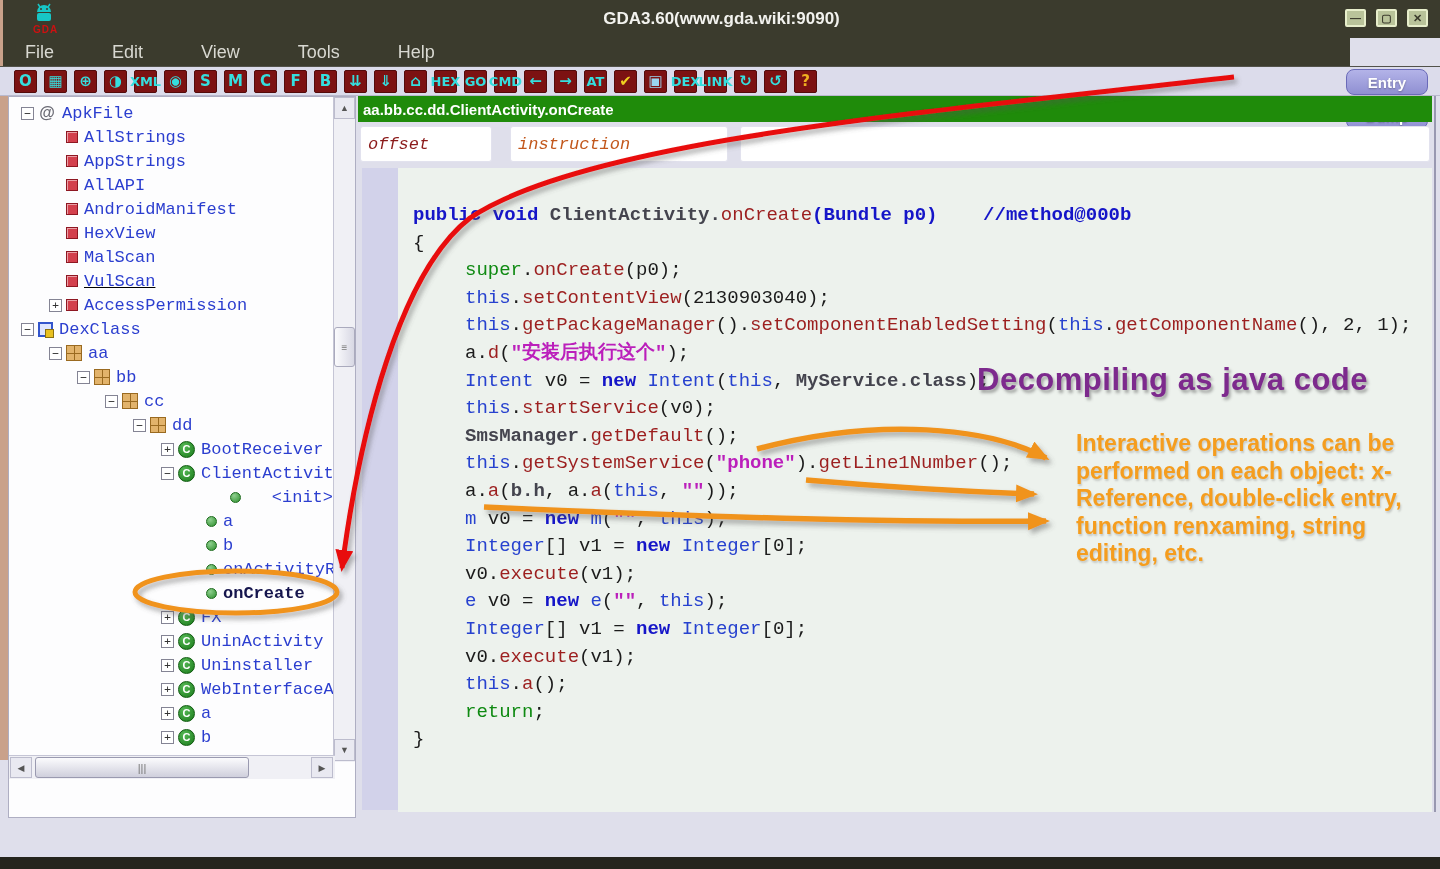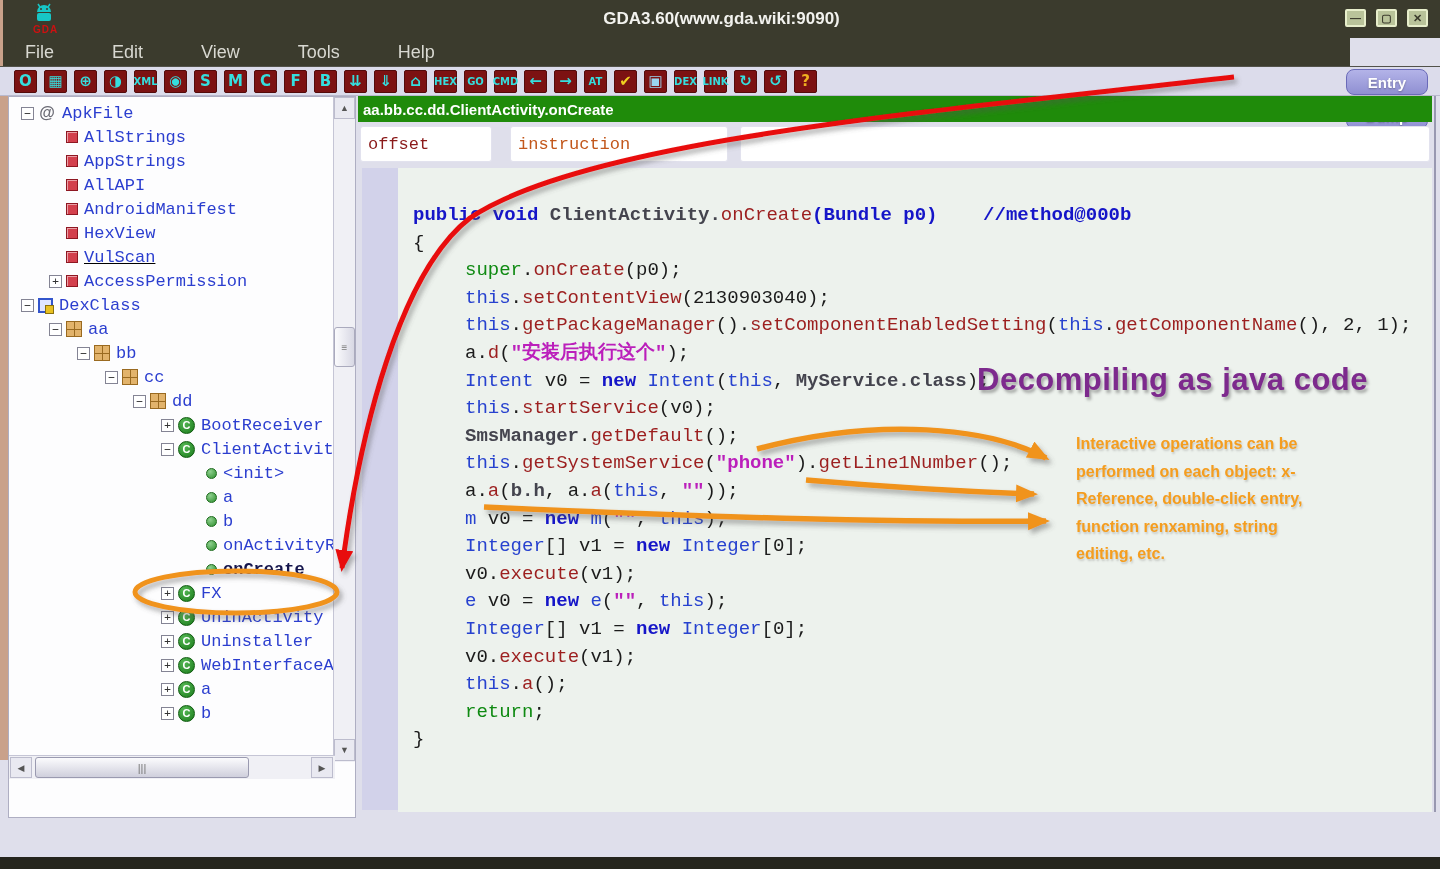--- a/index.html
+++ b/index.html
@@ -13,21 +13,21 @@
   .logo svg { display:block; }
   .logo .gda { position:absolute; left:0; top:22px; color:#cc1111; font-size:10px; font-weight:bold; letter-spacing:1px; }
   .winbtns { position:absolute; right:12px; top:9px; display:flex; gap:10px; }
   .wbtn { width:21px; height:18px; background:#b9c39a; border:2px solid #e7eecb; border-radius:2px; color:#3b3b2d; font-size:11px; font-weight:bold; display:flex; align-items:center; justify-content:center; line-height:1; }
   .menubar { position:absolute; left:0; top:38px; width:1350px; height:28px; background:#3b3b2d; display:flex; align-items:center; padding-left:22px; gap:58px; border-left:3px solid #c9a18a;}
   .menu-item { color:#d9d9d2; font-size:18px; }
 
   
   .toolbar { position:absolute; left:0; top:66px; width:1440px; height:30px; background:#dcdceb; border-top:1px solid #52524a; border-bottom:1px solid #b9b9cd; display:flex; align-items:center; padding-left:14px; gap:7px; }
   .ticon { width:23px; height:23px; background:#7c1212; border:1px solid #540b0b; border-radius:2px; color:#35dede; display:flex; align-items:center; justify-content:center; font-weight:bold; font-size:15px; font-family:"DejaVu Sans", sans-serif; flex:0 0 auto; }
-  .ticon.txt { font-size:10px; letter-spacing:0; }
+  .ticon.txt { font-size:13px; letter-spacing:0; }
   .tb-buttons { position:absolute; right:12px; top:2px; display:flex; gap:8px;flex-direction:column; }
   .pbtn { width:82px; height:26px; border-radius:8px; border:1px solid #6a6ab8; background:linear-gradient(#b3b3e8,#8f8fd2); color:#fff; font-weight:bold; font-size:15px; display:flex; align-items:center; justify-content:center; text-shadow:0 1px 2px rgba(0,0,0,.3); }
 
   
   .left-edge { position:absolute; left:0; top:96px; width:8px; height:664px; background:#c9a18a; }
   .tree-panel { position:absolute; left:8px; top:96px; width:348px; height:722px; background:#fdfdfe; border:1px solid #aeaec2; }
   .tree { position:absolute; left:0; top:0; width:324px; height:658px; overflow:hidden; padding-top:4px; }
   .trow { height:24px; display:flex; align-items:center; white-space:nowrap; }
   .trow .exp { width:13px; height:13px; flex:0 0 13px; border:1px solid #848494; background:#fff; color:#333; font-size:11px; line-height:11px; text-align:center; margin-right:4px; font-family:"DejaVu Sans Mono", monospace; }
   .trow .expspace { width:17px; flex:0 0 17px; }
@@ -45,21 +45,21 @@
   
   .vscroll { position:absolute; right:0; top:0; width:22px; height:665px; background:#f0f0f5; border-left:1px solid #c5c5d5; }
   .sbtn { position:absolute; left:0; width:21px; height:22px; background:#e9e9f1; border:1px solid #bcbccd; color:#555; font-size:9px; display:flex; align-items:center; justify-content:center; }
   .vthumb { position:absolute; left:0; top:230px; width:21px; height:40px; background:linear-gradient(90deg,#fbfbfd,#d8d8e4); border:1px solid #aaaabd; border-radius:3px; color:#777; font-size:10px; display:flex; align-items:center; justify-content:center; letter-spacing:0; }
   .hscroll { position:absolute; left:0; top:658px; width:326px; height:24px; background:#f0f0f5; border-top:1px solid #c5c5d5; }
   .hbtn { position:absolute; top:1px; width:22px; height:21px; background:#e9e9f1; border:1px solid #bcbccd; color:#555; font-size:9px; display:flex; align-items:center; justify-content:center; }
   .hthumb { position:absolute; left:26px; top:1px; width:214px; height:21px; background:linear-gradient(#fbfbfd,#cfcfdc); border:1px solid #9a9ab0; border-radius:3px; color:#777; font-size:11px; display:flex; align-items:center; justify-content:center; }
 
   
   .green-header { position:absolute; left:358px; top:96px; width:1074px; height:26px; background:#1f8b0a; color:#fff; font-size:15px; font-weight:bold; display:flex; align-items:center; padding-left:5px; }
-  .filter-box { position:absolute; top:126px; height:36px; background:#fff; border:1px solid #e2e2ee; border-radius:3px; font-family:"Liberation Mono", monospace; font-size:17px; display:flex; align-items:center; padding-left:7px; }
+  .filter-box { position:absolute; top:126px; height:36px; background:#fff; border:1px solid #e2e2ee; border-radius:3px; font-family:"Liberation Mono", monospace; font-size:17px; display:flex; align-items:center; padding-left:7px;font-style:italic; }
   .fb-offset { left:360px; width:132px; color:#8b1a1a; }
   .fb-instr { left:510px; width:218px; color:#c2571b; }
   .fb-blank { left:740px; width:690px; }
   .gutter { position:absolute; left:362px; top:168px; width:36px; height:642px; background:#d2d2ea; }
   .code { position:absolute; left:398px; top:168px; width:1034px; height:644px; background:#edf2ed; padding:34px 0 0 15px; font-family:"Liberation Mono", monospace; font-size:19px; line-height:27.6px; overflow:hidden; }
   .code-line { white-space:pre; }
   .code-line.ind1 { padding-left:52px; }
   .tok-k { color:#1515c8; font-weight:bold; }
   .tok-t { color:#2742cf; }
   .tok-m { color:#9c1f1f; }
@@ -69,21 +69,21 @@
   .tok-x { color:#1515c8; font-weight:bold; }
   .tok-p { color:#1b1b1b; }
   .right-edge { position:absolute; left:1434px; top:96px; width:2px; height:716px; background:#9898b0; }
 
   
   .bottom-strip { position:absolute; left:0; top:857px; width:1440px; height:12px; background:#25251d; }
 
   
   .overlay { position:absolute; left:0; top:0; width:1440px; height:869px; pointer-events:none; z-index:40; }
   .purple-note { position:absolute; left:977px; top:362px; font-size:31px; font-weight:bold; color:#7d2a8d; text-shadow:2px 3px 3px rgba(60,60,60,.4); z-index:41; letter-spacing:.5px; }
-  .orange-note { position:absolute; left:1076px; top:430px; width:360px; font-size:16px; font-weight:bold; color:#f59d1e; line-height:27.5px; white-space:pre-line; text-shadow:1px 2px 2px rgba(80,80,80,.25); z-index:41; }
+  .orange-note { position:absolute; left:1076px; top:430px; width:360px; font-size:23px; font-weight:bold; color:#f59d1e; line-height:27.5px; white-space:pre-line; text-shadow:1px 2px 2px rgba(80,80,80,.25); z-index:41; }
 </style>
 </head>
 <body>
 
 <div class="window">
 
   <div class="titlebar">
     <div class="logo">
       <svg width="22" height="20" viewBox="0 0 22 20">
         <path d="M5 2 L7 5 M17 2 L15 5" stroke="#17c6c6" stroke-width="1.5" fill="none"></path>
@@ -170,20 +170,25 @@
         <div class="trow" style="padding-left: 40px;">
           <span class="expspace"></span>
           <span class="ticn i-item"></span>
           <span class="tlabel">AndroidManifest</span>
         </div>
         <div class="trow" style="padding-left: 40px;">
           <span class="expspace"></span>
           <span class="ticn i-item"></span>
           <span class="tlabel">HexView</span>
         </div>
+        <div class="trow" style="padding-left: 40px;">
+          <span class="expspace"></span>
+          <span class="ticn i-item"></span>
+          <span class="tlabel">MalScan</span>
+        </div>
         <div class="trow" style="padding-left: 40px; text-decoration: underline;">
           <span class="expspace"></span>
           <span class="ticn i-item"></span>
           <span class="tlabel">VulScan</span>
         </div>
         <div class="trow" style="padding-left: 40px;">
           <span class="exp">+</span>
           <span class="ticn i-item"></span>
           <span class="tlabel">AccessPermission</span>
         </div>
@@ -215,21 +220,21 @@
         <div class="trow" style="padding-left: 152px;">
           <span class="exp">+</span>
           <span class="ticn i-class">C</span>
           <span class="tlabel">BootReceiver</span>
         </div>
         <div class="trow" style="padding-left: 152px;">
           <span class="exp">−</span>
           <span class="ticn i-class">C</span>
           <span class="tlabel">ClientActivity</span>
         </div>
-        <div class="trow" style="padding-left: 180px;">
+        <div class="trow" style="padding-left: 180px; justify-content: space-between;">
           <span class="expspace"></span>
           <span class="ticn i-dot"></span>
           <span class="tlabel">&lt;init&gt;</span>
         </div>
         <div class="trow" style="padding-left: 180px;">
           <span class="expspace"></span>
           <span class="ticn i-dot"></span>
           <span class="tlabel">a</span>
         </div>
         <div class="trow" style="padding-left: 180px;">

